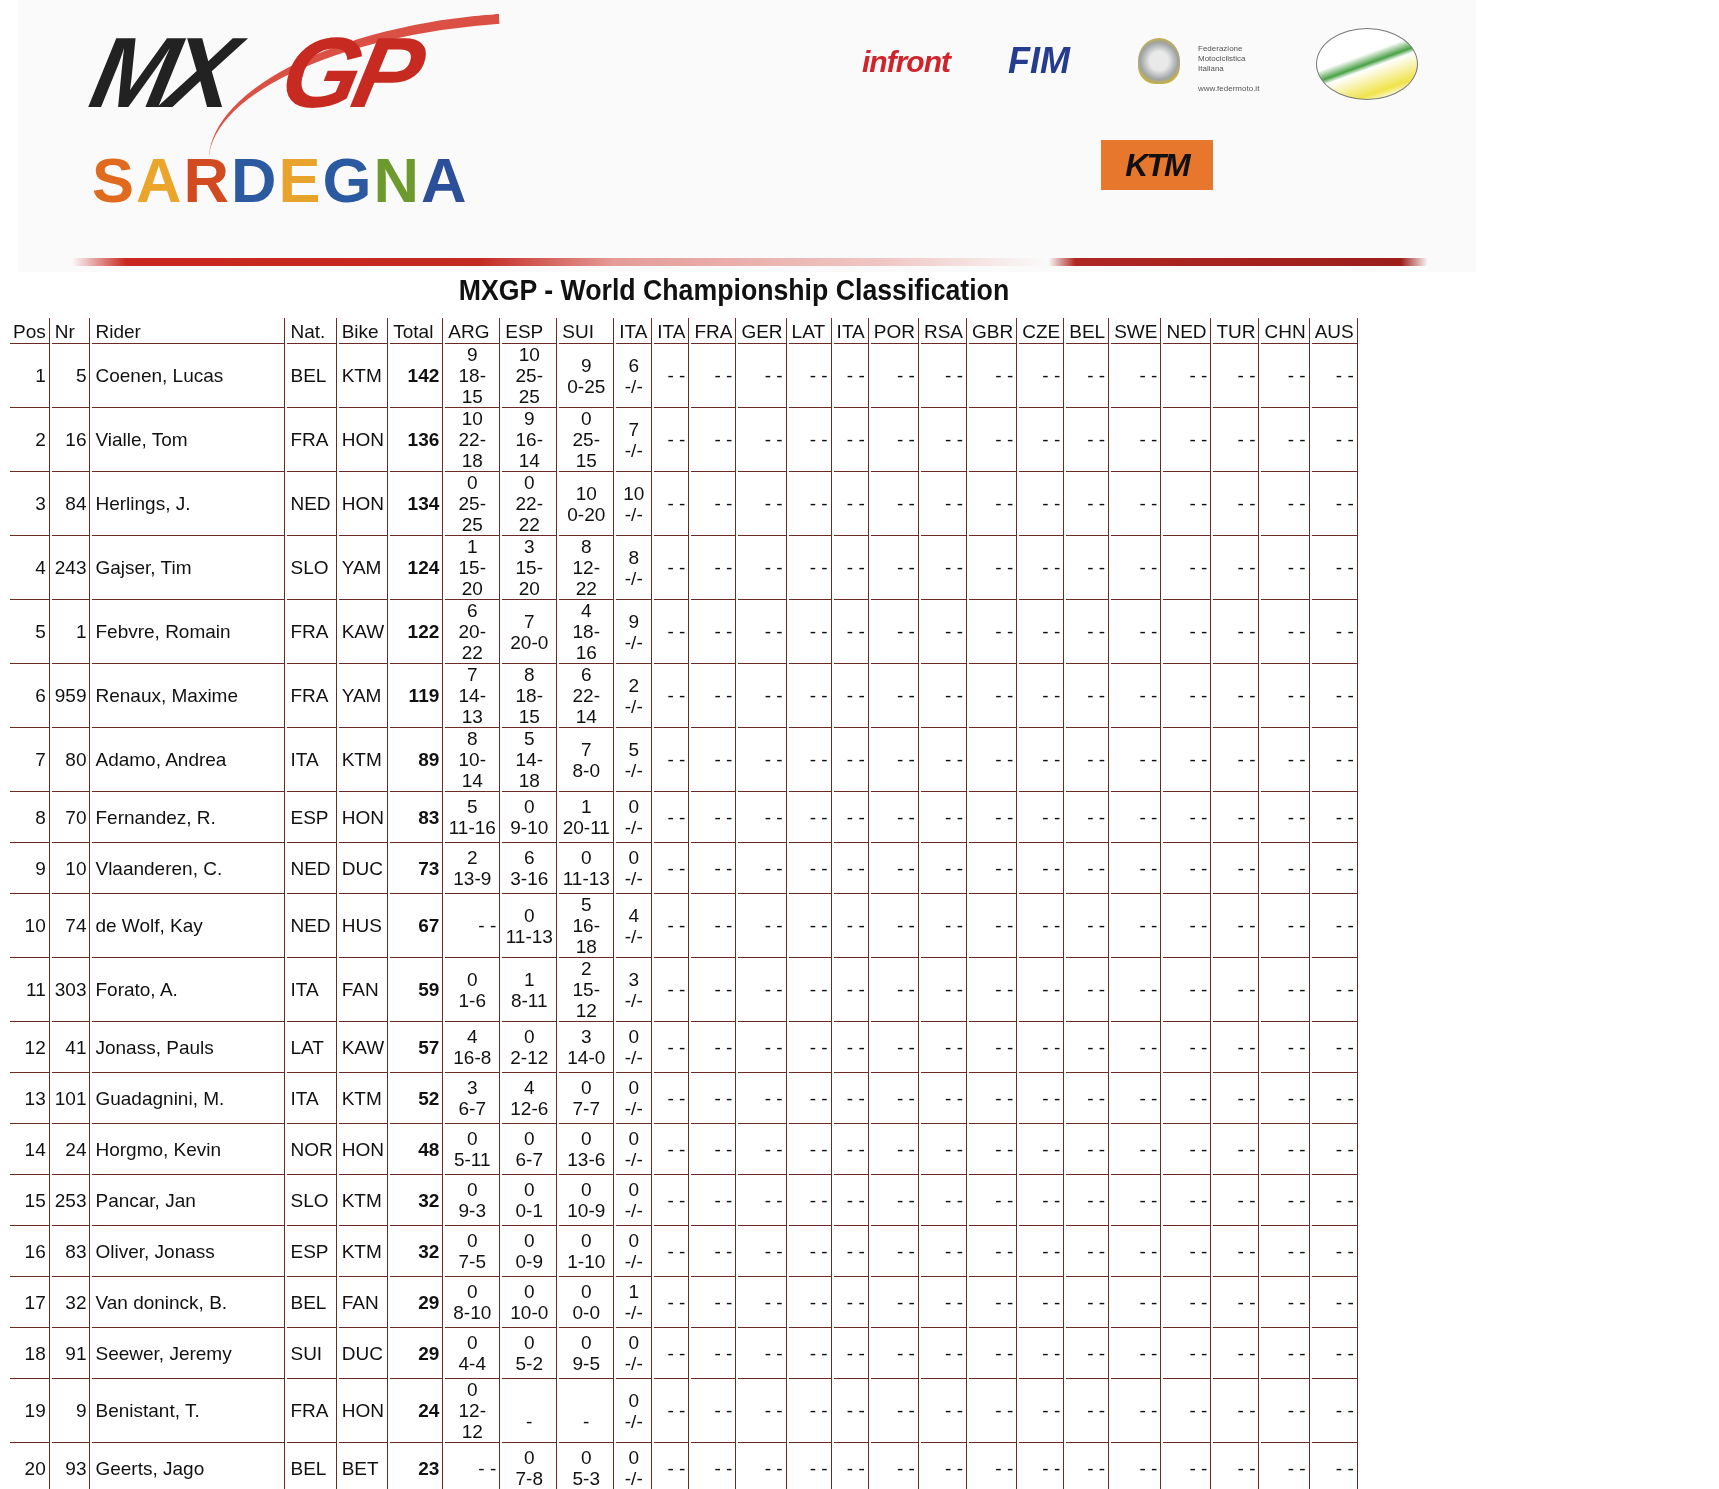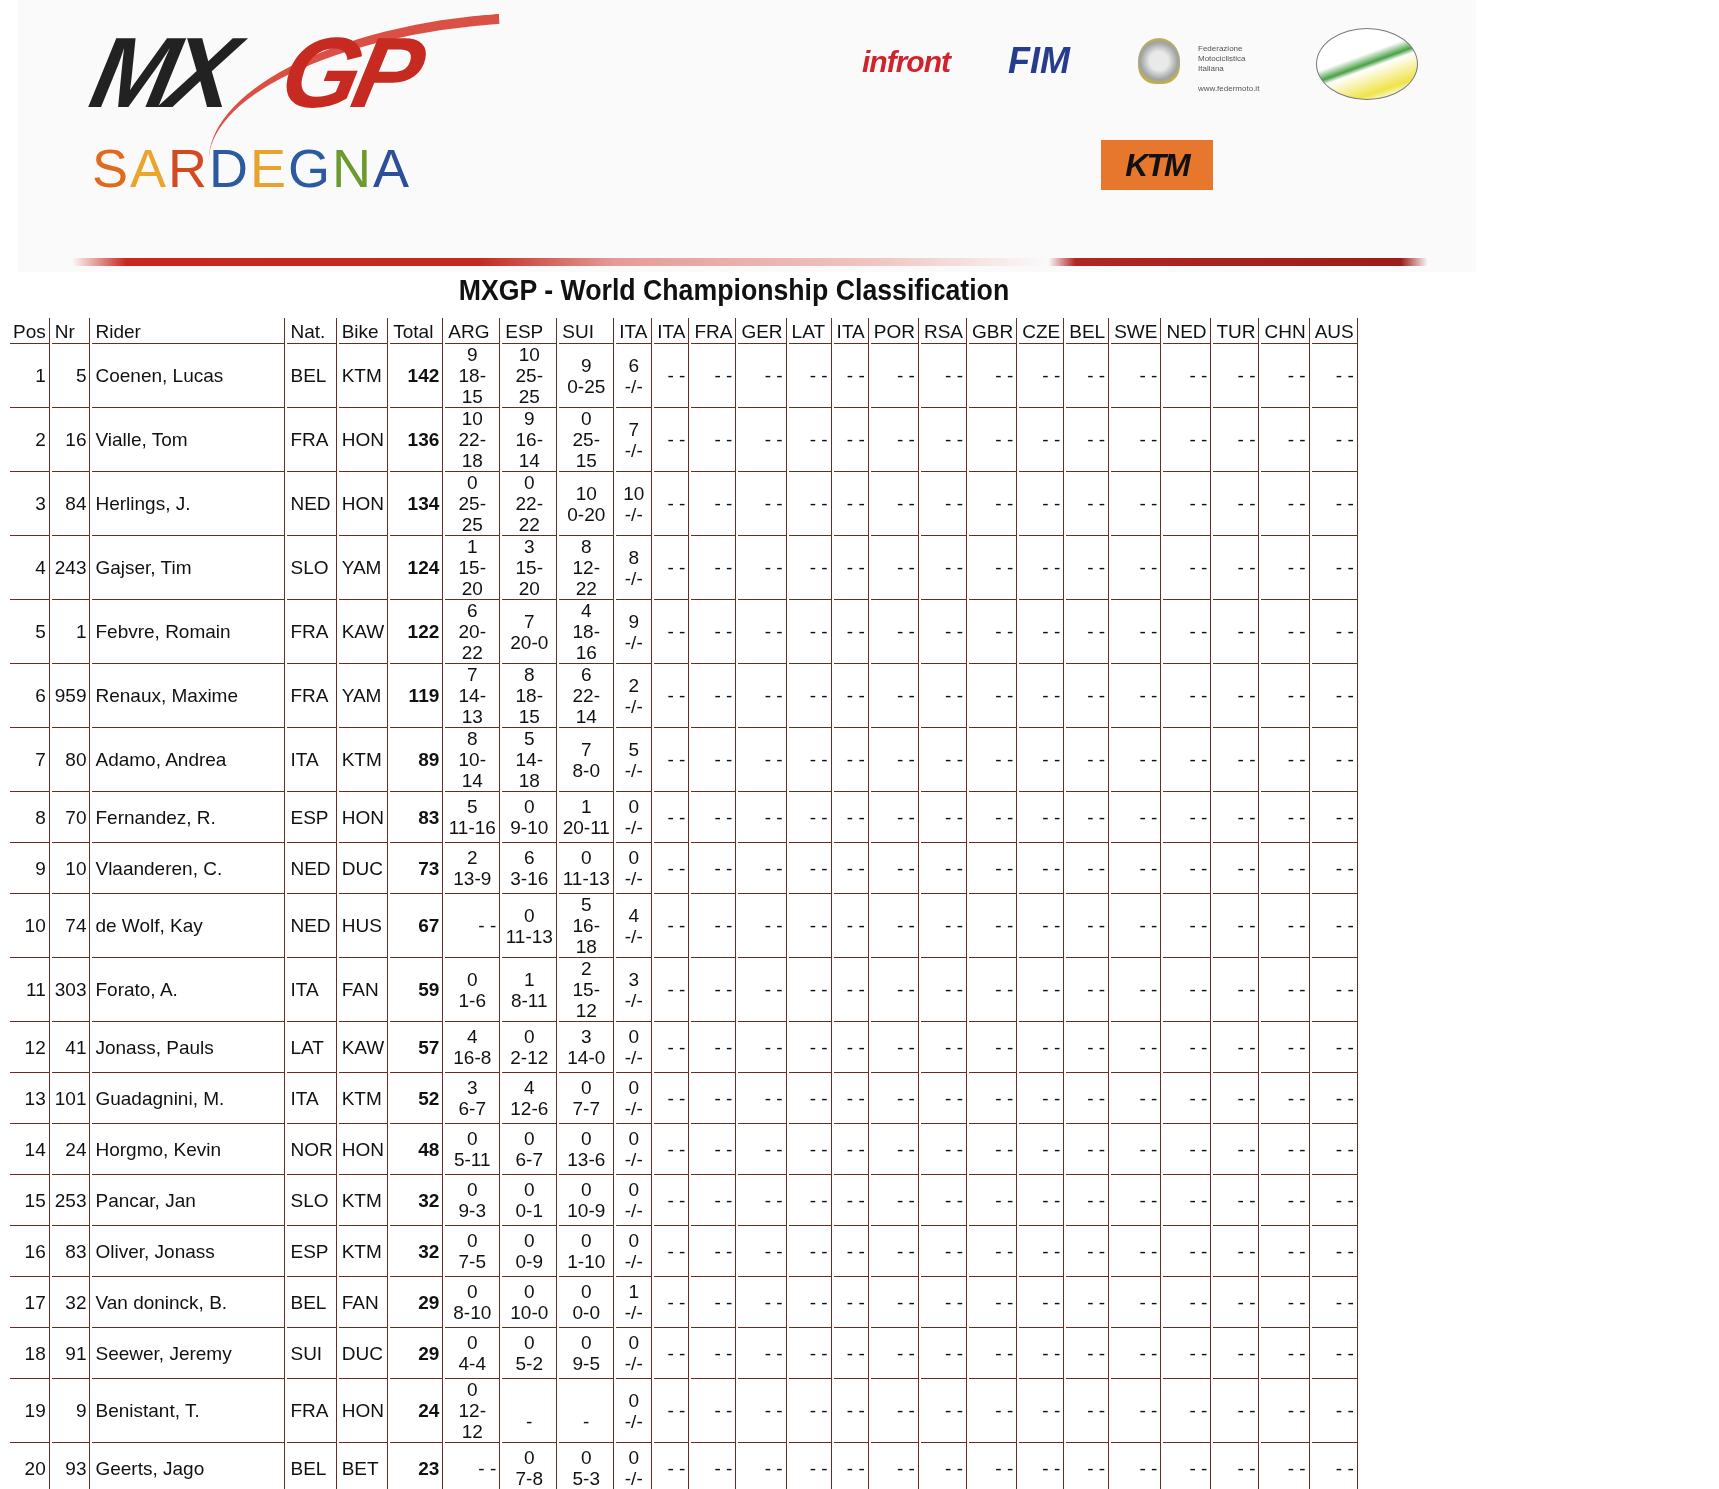--- a/index.html
+++ b/index.html
@@ -6,21 +6,21 @@
   body { width:1719px; height:1489px; overflow:hidden; position:relative;
          font-family:"Liberation Sans", sans-serif; color:#111; }
   .banner { position:absolute; left:18px; top:0; width:1458px; height:272px; background:#fafafa; }
   .logo-mxgp { position:absolute; left:76px; top:18px; width:390px; height:100px; }
   .logo-mxgp .mx { position:absolute; left:0; top:4px; font-size:100px; font-weight:bold; font-style:italic;
        letter-spacing:-8px; color:#222; transform:skewX(-12deg); line-height:100px; }
   .logo-mxgp .gp { position:absolute; left:190px; top:4px; font-size:100px; font-weight:bold; font-style:italic;
        letter-spacing:-6px; color:#c62a20; transform:skewX(-12deg); line-height:100px; }
   .logo-mxgp .swoosh { position:absolute; left:110px; top:6px; width:300px; height:120px;
        border-top:10px solid #d63326; border-radius:100% 0 0 0; transform:rotate(-4deg); opacity:0.85; }
-  .sardegna { position:absolute; left:74px; top:140px; font-size:54px; font-weight:normal; letter-spacing:2px; line-height:56px; }
+  .sardegna { position:absolute; left:74px; top:152px; font-size:63px; font-weight:bold; letter-spacing:2px; line-height:56px; }
   .sardegna span:nth-child(1){color:#e06a1e}.sardegna span:nth-child(2){color:#eaa52a}
   .sardegna span:nth-child(3){color:#d24b20}.sardegna span:nth-child(4){color:#2c5aa0}
   .sardegna span:nth-child(5){color:#e8a32c}.sardegna span:nth-child(6){color:#2c5aa0}
   .sardegna span:nth-child(7){color:#6d9a2e}.sardegna span:nth-child(8){color:#2c4f9a}
   .sardegna span:nth-child(9){color:#e9a52c}
   .subtitle { position:absolute; left:74px; top:195px; font-size:22px; letter-spacing:2px; color:#333; }
   .sponsor { position:absolute; }
   .infront { left:844px; top:45px; font-size:30px; font-weight:bold; font-style:italic; color:#d0232c; letter-spacing:-1px; }
   .fim { left:990px; top:40px; font-size:36px; font-weight:bold; font-style:italic; color:#253c8f; }
   .fmi { left:1120px; top:36px; width:120px; height:55px; }

